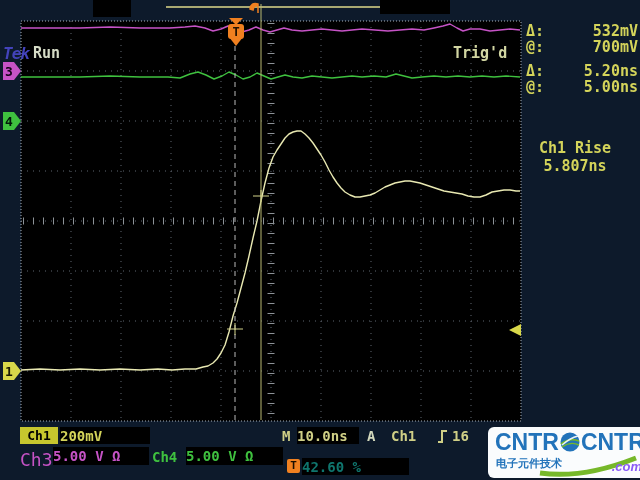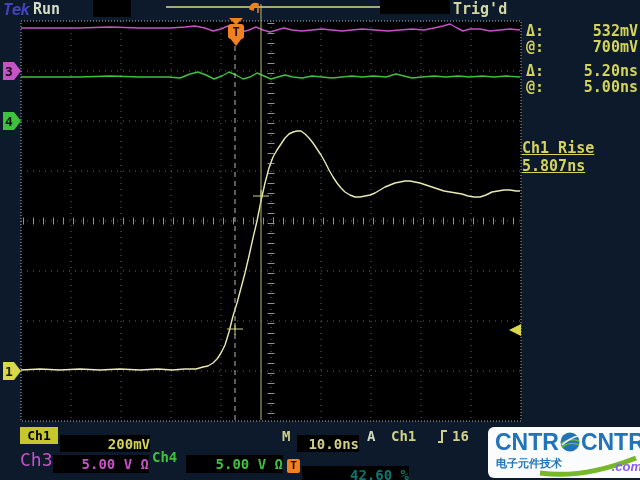--- a/index.html
+++ b/index.html
@@ -4,34 +4,34 @@
 <style>
   html,body{margin:0;padding:0;}
   body{
     width:640px;height:480px;position:relative;overflow:hidden;
     background:#0d1a2b;
     font-family:"DejaVu Sans Mono","Liberation Mono",monospace;
   }
   .abs{position:absolute;}
   #scope-svg{position:absolute;left:0;top:0;z-index:1;}
   .overlay{position:absolute;z-index:2;}
-  .hdr{font-weight:bold;font-size:15px;line-height:17px;}
+  .hdr{font-weight:bold;font-size:15px;line-height:17px;margin-top:44px;}
   .tek-logo{color:#4343bb;font-style:italic;font-size:16px;font-weight:bold;letter-spacing:-1px;}
   .run-txt{color:#d6dcc6;}
   .trigd-txt{color:#d2d6a2;}
   .blackbox{background:#000;}
   .meas{color:#d4d45a;font-weight:bold;font-size:15px;}
   .mrow{display:flex;justify-content:space-between;width:112px;height:16px;}
   .khaki{color:#cfcf86;font-weight:bold;font-size:14px;}
   .palegrn{color:#d2d8bc;font-weight:bold;font-size:14px;}
   .ch1-badge{background:#c6c62e;color:#000;font-weight:bold;font-size:13px;
              text-align:center;line-height:17px;}
   .magenta{color:#c653c6;font-weight:normal;font-size:18px;}
   .green{color:#3fc13f;font-weight:bold;font-size:14px;}
-  .valbox{display:flex;align-items:center;justify-content:flex-end;font-weight:bold;font-size:14px;margin-top:8px;}
+  .valbox{display:flex;align-items:center;justify-content:flex-start;font-weight:bold;font-size:14px;}
   .torange{background:#f08020;color:#1a0d00;font-weight:bold;font-size:11px;
            text-align:center;line-height:14px;border-radius:2px;}
   .logo-box{background:#fafcfd;border-radius:6px 0 0 6px;overflow:hidden;
             font-family:"Liberation Sans",sans-serif;}
   .brand-row{position:absolute;left:7px;top:4px;display:flex;align-items:center;
              color:#2273ba;font-weight:bold;font-size:23px;letter-spacing:0px;line-height:22px;}
   .tagline{position:absolute;left:8px;top:29px;color:#2273ba;font-weight:bold;font-size:11px;}
   .dotcom{position:absolute;right:2px;top:32px;color:#8b5cf6;font-weight:bold;font-size:13px;
           font-style:italic;}
 </style>
@@ -126,21 +126,21 @@
   <div class="mrow meas">
     <span>Δ:</span>
     <span>5.20ns</span>
   </div>
   <div class="mrow meas">
     <span>@:</span>
     <span>5.00ns</span>
   </div>
 </div>
 
-<div class="overlay meas" style="left:522px;top:139px;width:106px;text-decoration:underline;">
+<div class="overlay meas" style="left:522px;top:139px;width:106px;text-align:center;">
   <div>Ch1 Rise</div>
   <div>5.807ns</div>
 </div>
 
 <div class="overlay ch1-badge" style="left:20px;top:427px;width:38px;height:17px;">Ch1</div>
 <div class="overlay blackbox valbox" style="left:60px;top:427px;width:90px;height:17px;color:#d4d45a;">
   <span>200mV</span>
 </div>
 <div class="overlay khaki" style="left:282px;top:428px;">M</div>
 <div class="overlay blackbox valbox" style="left:297px;top:427px;width:62px;height:17px;color:#cfcf86;">

